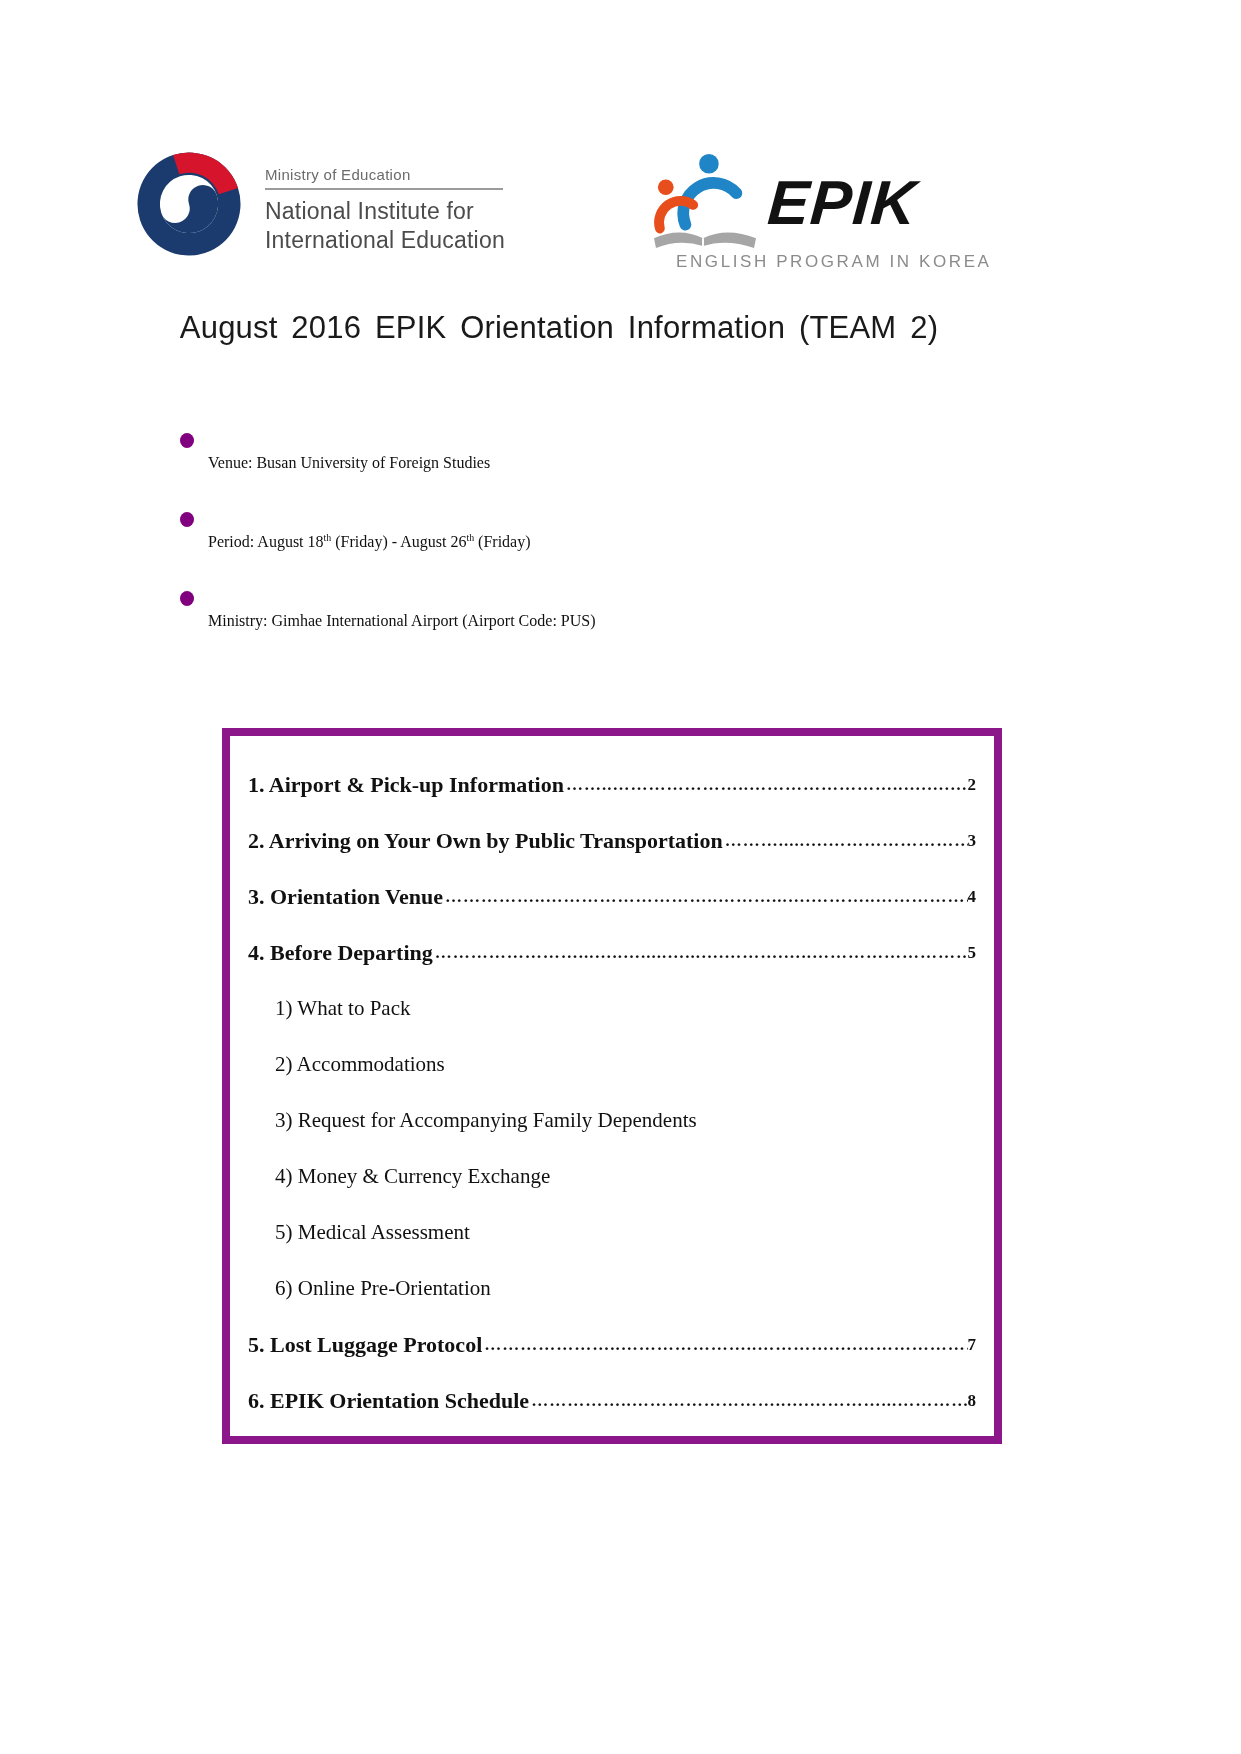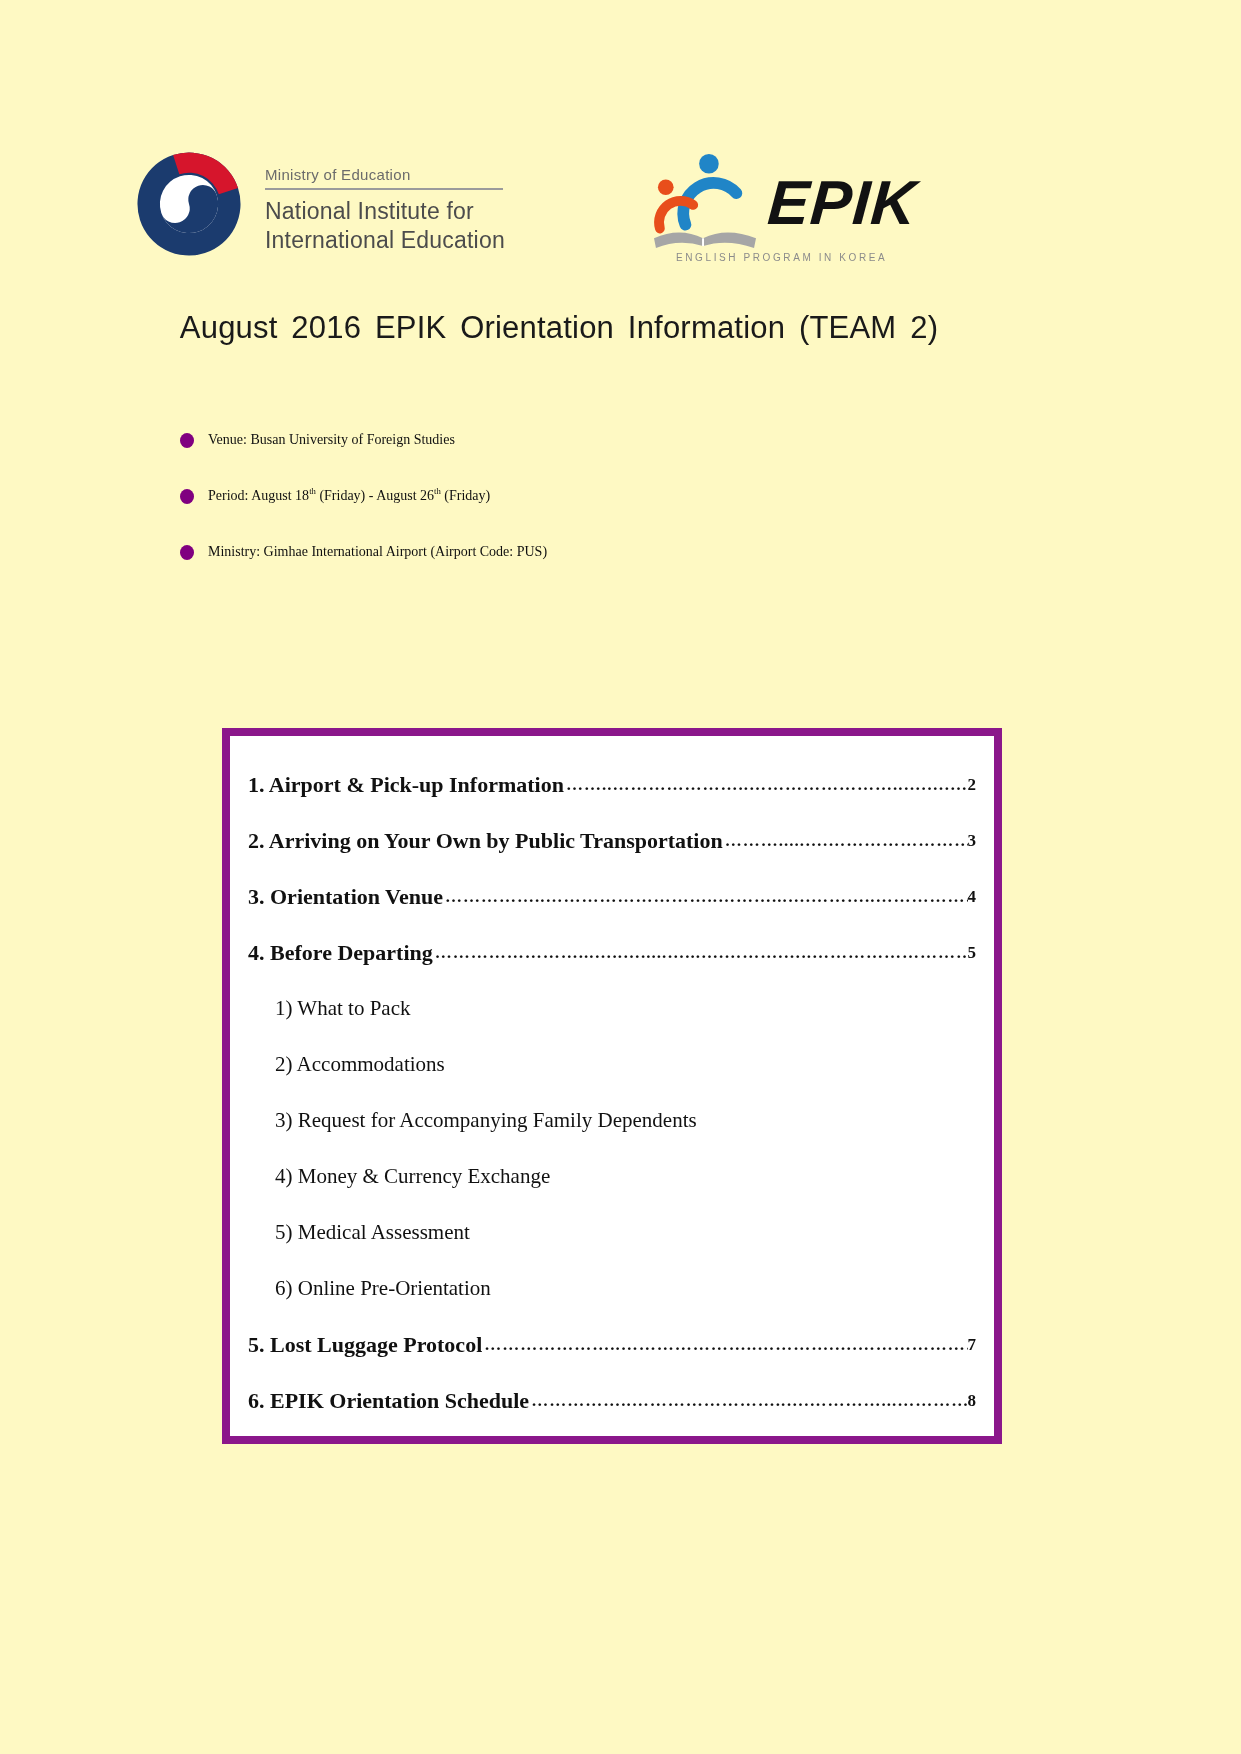--- a/index.html
+++ b/index.html
@@ -1,20 +1,20 @@
 <!DOCTYPE html>
 <html><head>
 <meta charset="utf-8">
 <style>
   html,body{margin:0;padding:0;background:#e8e8e8;}
   .page{
     position:relative;
     width:1241px;height:1754px;
     margin:0 auto;
-    background:#fef9c3;
+    background:#ffffff;
     font-family:"Liberation Serif", serif;
     color:#111;
     overflow:hidden;
   }
 
   
   .moe-logo{position:absolute;left:133px;top:148px;display:flex;gap:20px;}
   .moe-symbol{width:112px;height:112px;flex:none;}
   .moe-text{padding-top:18px;font-family:"Liberation Sans",sans-serif;}
   .moe-ministry{font-size:15px;color:#6b6b6b;letter-spacing:.3px;}
@@ -27,42 +27,42 @@
   .epik-wordmark{
     font-family:"Liberation Sans",sans-serif;
     font-weight:bold;font-style:italic;
     font-size:62px;color:#121212;
     letter-spacing:1px;line-height:62px;
     margin:22px 0 0 4px;
     transform:skewX(-4deg);
   }
   .epik-subtitle{
     font-family:"Liberation Sans",sans-serif;
-    font-size:10px;color:#8b8b8b;
+    font-size:17px;color:#8b8b8b;
     letter-spacing:2.6px;margin:0 0 0 30px;
     white-space:nowrap;
   }
 
   
   .doc-title{
     position:absolute;left:0;top:310px;width:1118px;
     text-align:center;
     font-family:"Liberation Sans",sans-serif;
     font-weight:normal;font-size:31px;color:#1a1a1a;
     word-spacing:5px;letter-spacing:.2px;
   }
 
   
   .bullets{position:absolute;left:180px;top:424px;width:830px;}
   .bullet-row{display:flex;margin-bottom:24px;}
   .bullet-dot{
     flex:none;width:14px;height:15px;border-radius:50%;
     background:#800080;margin:9px 14px 0 0;
   }
-  .bullet-text{font-size:14px;line-height:32px;color:#101010;}
+  .bullet-text{font-size:16px;line-height:32px;color:#101010;margin-top:23px;}
   .bullet-text.wrap2{line-height:46px;}
   .bullet-row.tight{margin-bottom:8px;}
   sup{font-size:.62em;vertical-align:super;line-height:0;}
 
   
   .toc-box{
     position:absolute;left:222px;top:728px;
     width:780px;height:716px;
     box-sizing:border-box;
     border:8px solid #8b178b;

